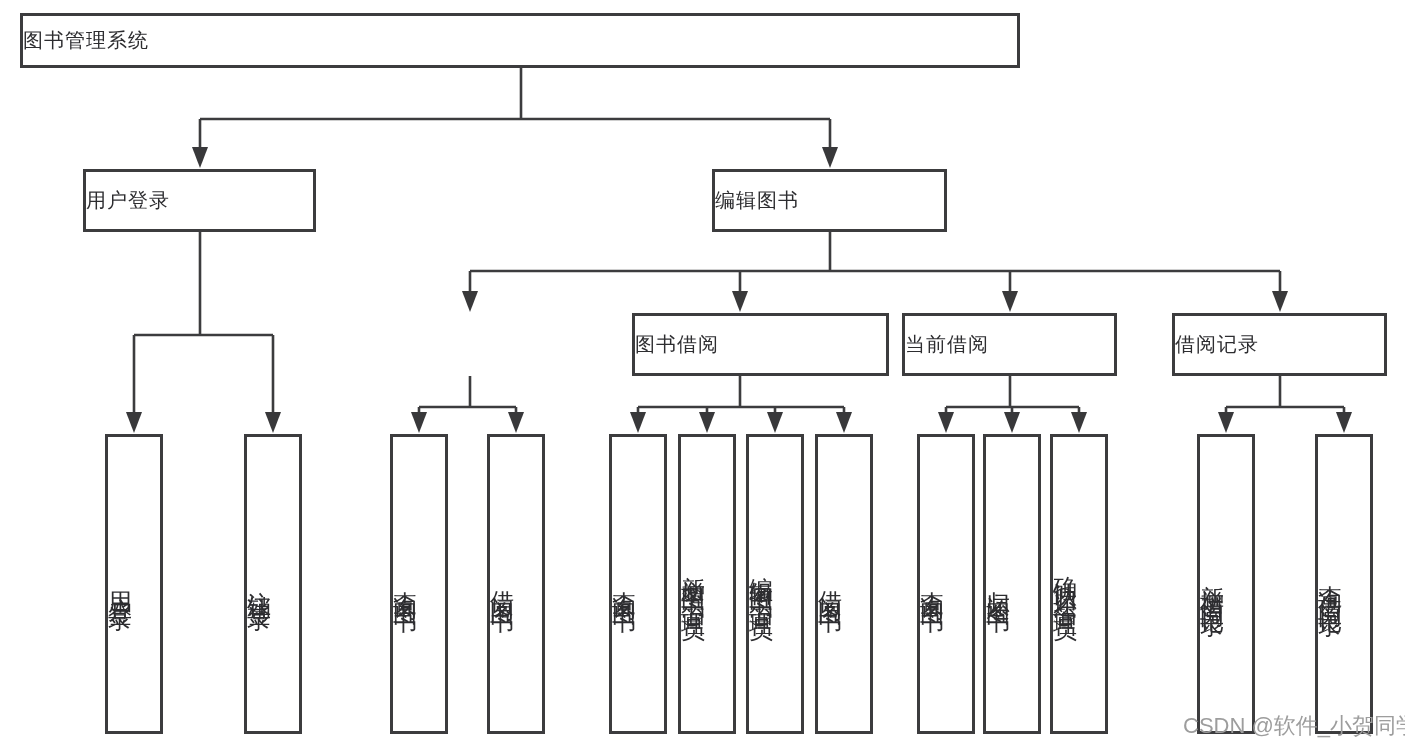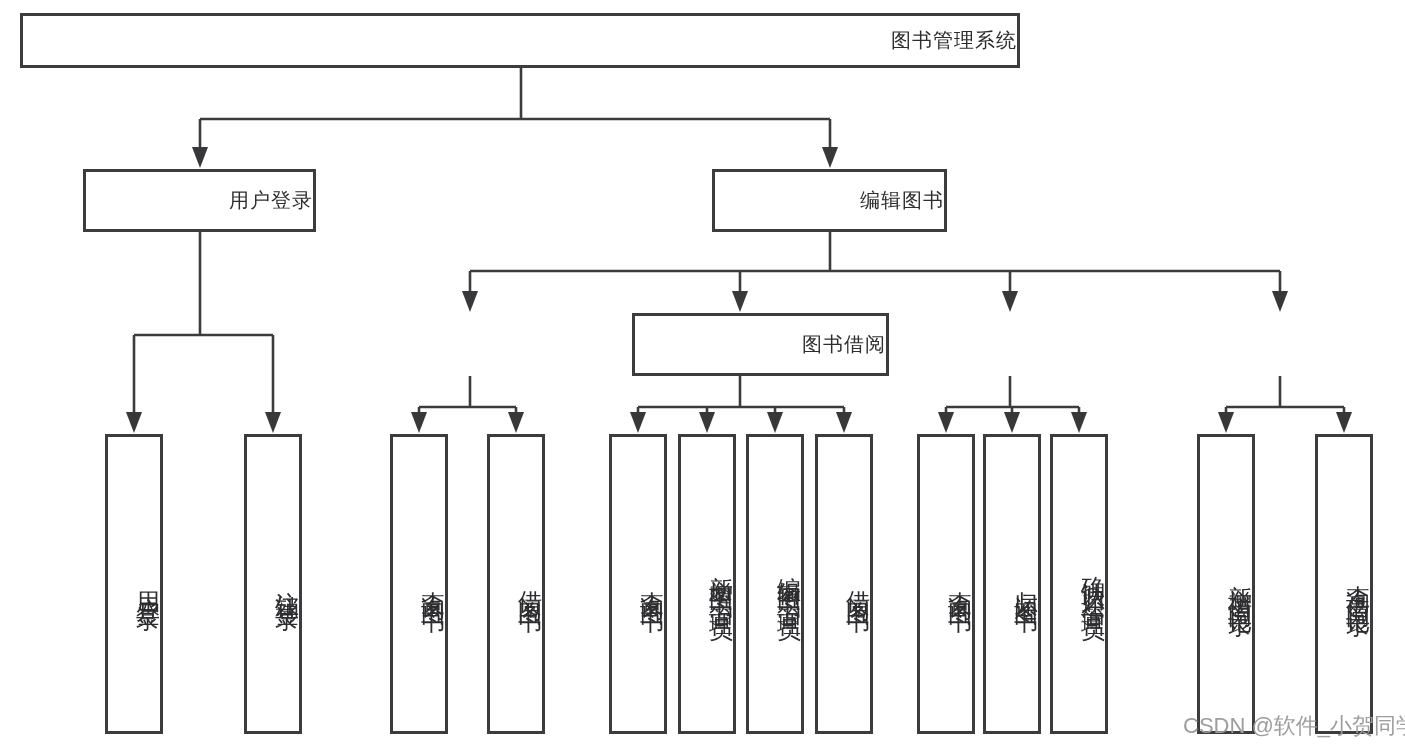--- a/index.html
+++ b/index.html
@@ -14,21 +14,21 @@
   .wires { position: absolute; left: 0; top: 0; }
   .wires path { stroke: #3c3c3e; stroke-width: 2.6; fill: none; }
   .wires polygon { fill: #38383a; }
   .node {
     position: absolute;
     box-sizing: border-box;
     border: 3px solid #3c3c3e;
     background: #ffffff;
     display: flex;
     align-items: center;
-    justify-content: flex-end;
+    justify-content: flex-start;
     color: #2d2d30;
     z-index: 2;
   }
   .node.h > span {
     font-size: 20px;
     letter-spacing: 1px;
     white-space: nowrap;
   }
   .node.v > span {
     writing-mode: vertical-rl;
@@ -88,20 +88,26 @@
   <div class="node h" style="left:83px; top:169px; width:233px; height:63px">
     <span>用户登录</span>
   </div>
   <div class="node h" style="left:712px; top:169px; width:235px; height:63px">
     <span>编辑图书</span>
   </div>
 
   <div class="node h" style="left:632px; top:313px; width:257px; height:63px">
     <span>图书借阅</span>
   </div>
+  <div class="node h" style="left:902px; top:313px; width:215px; height:63px">
+    <span>当前借阅</span>
+  </div>
+  <div class="node h" style="left:1172px; top:313px; width:215px; height:63px">
+    <span>借阅记录</span>
+  </div>
 
   <div class="node v" style="left:105px; top:434px; width:58px; height:300px">
     <span>用户登录</span>
   </div>
   <div class="node v" style="left:244px; top:434px; width:58px; height:300px">
     <span>注销登录</span>
   </div>
 
   <div class="node v" style="left:390px; top:434px; width:58px; height:300px">
     <span>查询图书</span>

